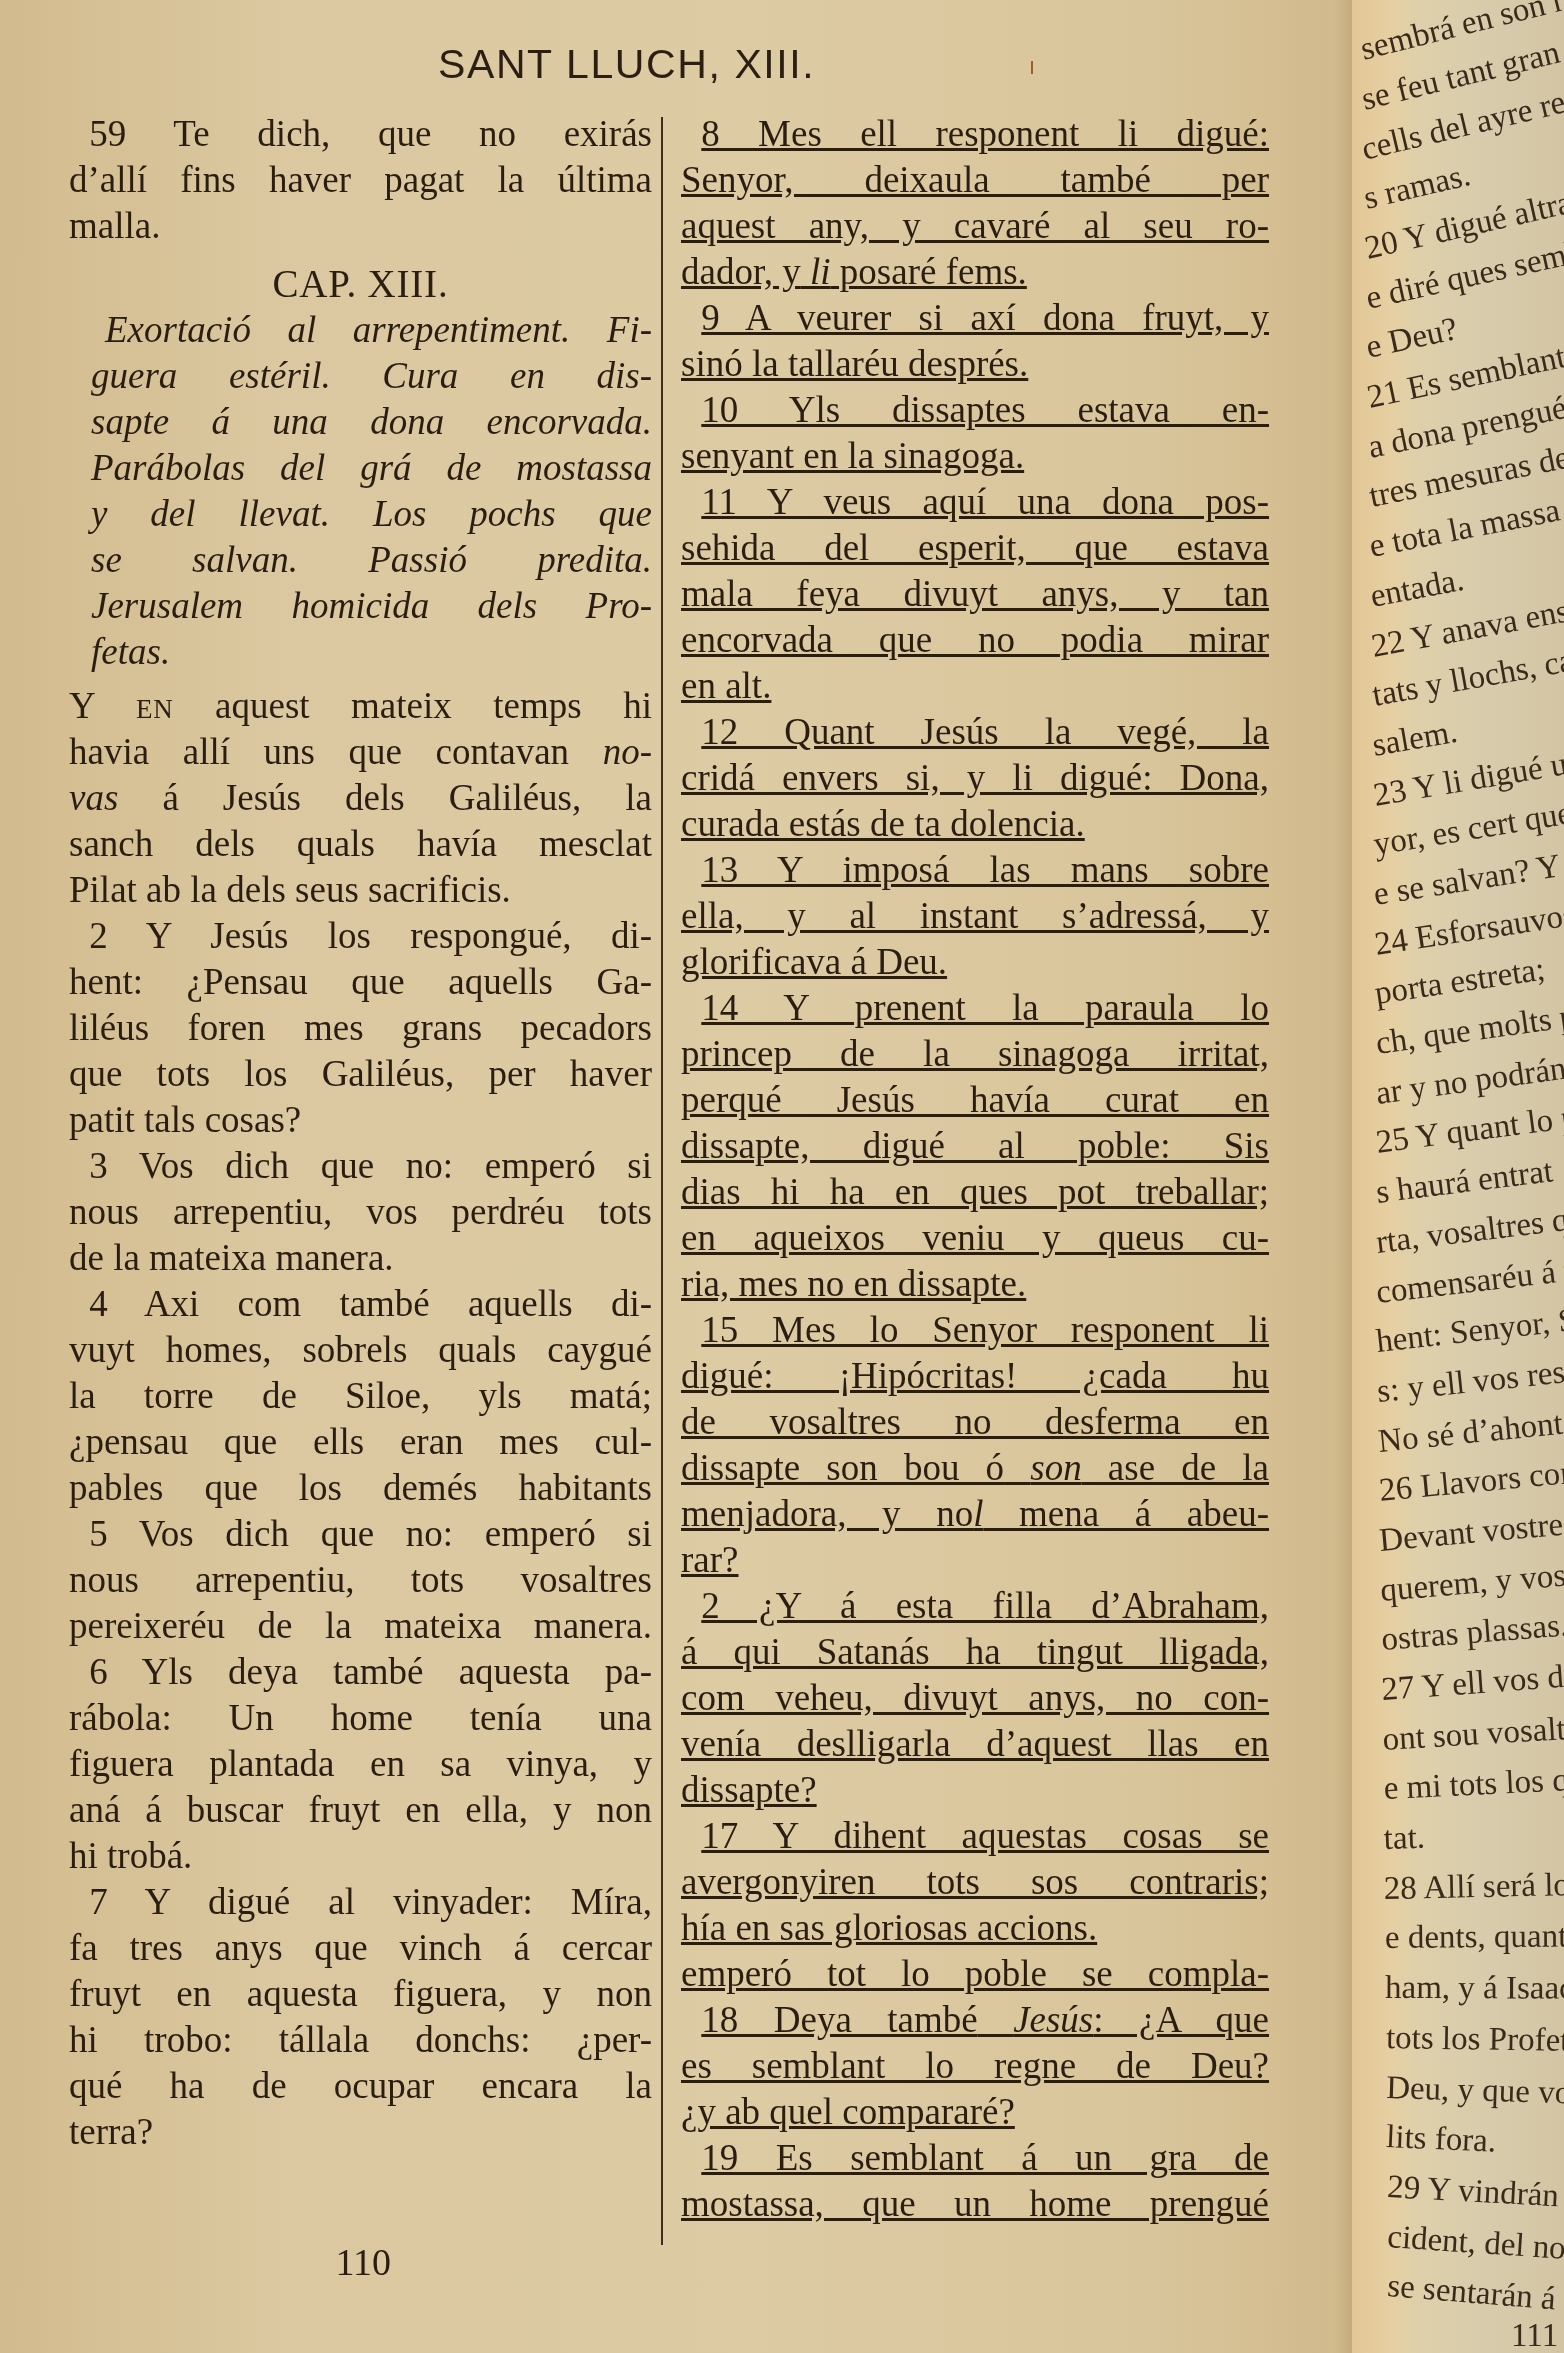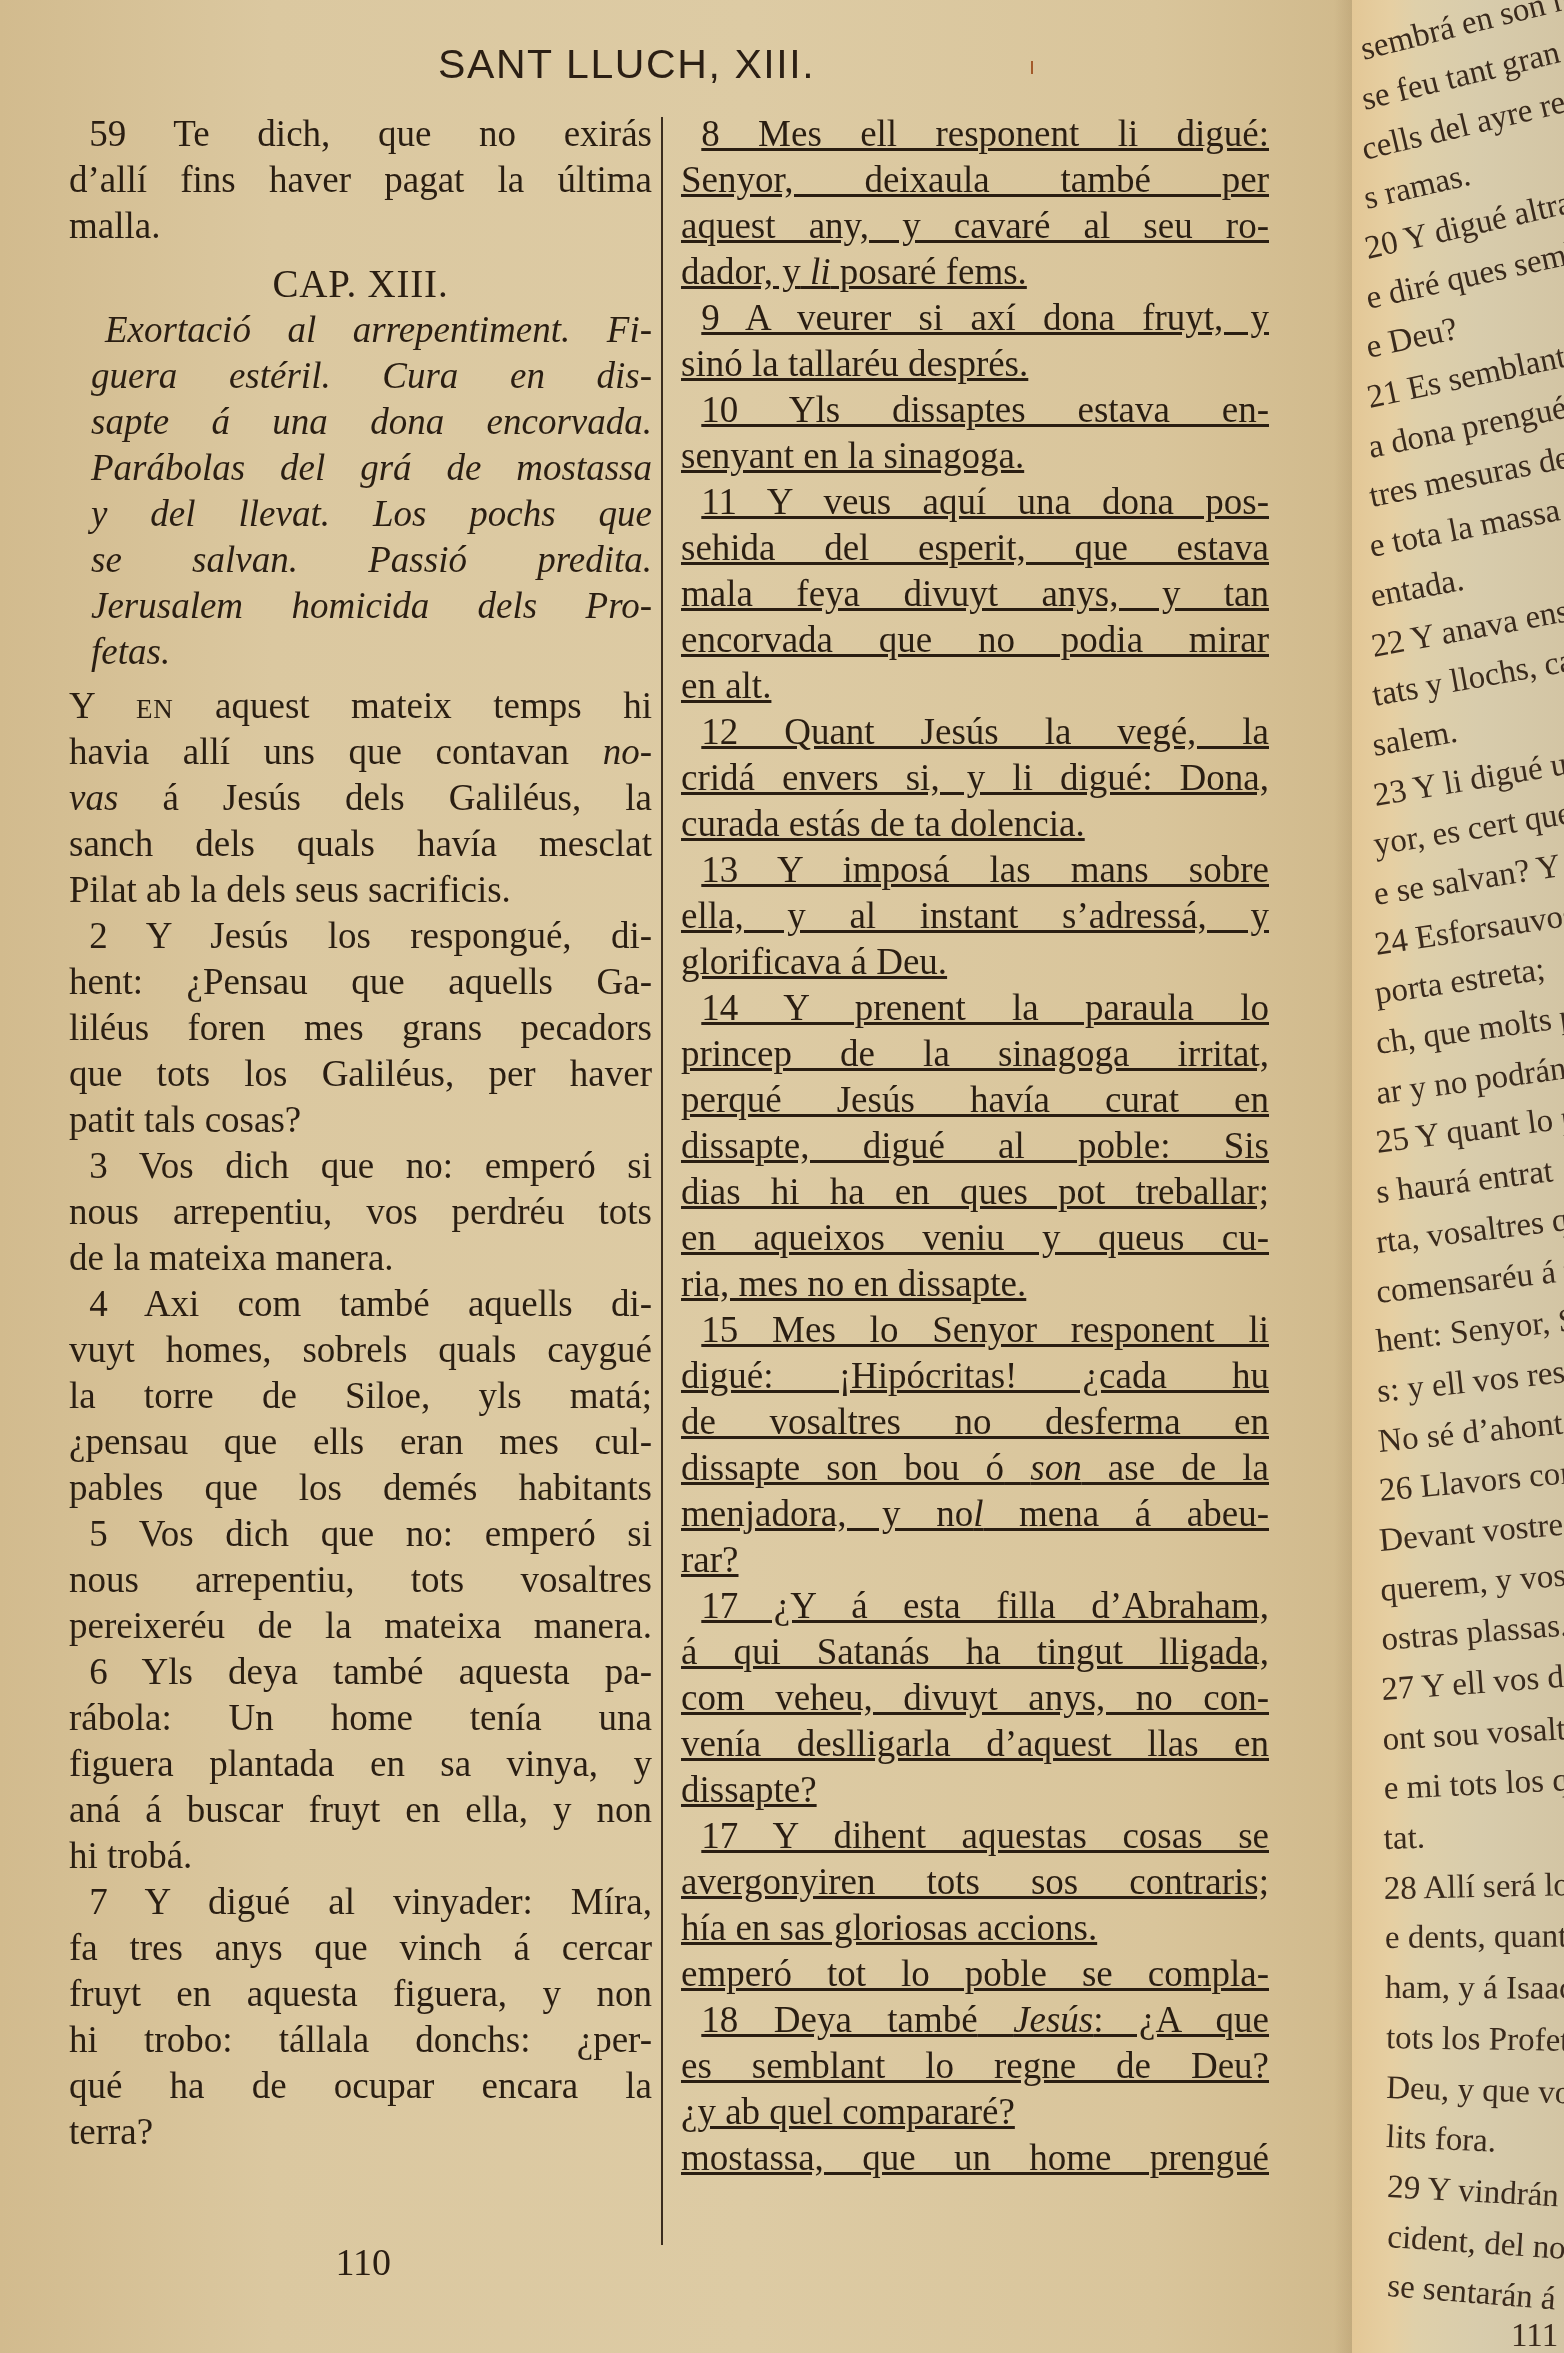--- a/index.html
+++ b/index.html
@@ -137,32 +137,33 @@
     <div class="line"><span>dissapte, digué al poble: Sis</span></div>
     <div class="line"><span>dias hi ha en ques pot treballar;</span></div>
     <div class="line"><span>en aqueixos veniu y queus cu-</span></div>
     <div class="line last"><span>ria, mes no en dissapte.</span></div>
     <div class="line indent"><span>15 Mes lo Senyor responent li</span></div>
     <div class="line"><span>digué: ¡Hipócritas! ¿cada hu</span></div>
     <div class="line"><span>de vosaltres no desferma en</span></div>
     <div class="line"><span>dissapte son bou ó</span> <span style="font-style: italic;">son</span><span> ase de la</span></div>
     <div class="line"><span>menjadora, y no</span><span style="font-style: italic;">l</span><span> mena á abeu-</span></div>
     <div class="line last"><span>rar?</span></div>
-    <div class="line indent"><span>17 ¿Y á esta filla d’Abraham,</span></div>
+    <div class="line indent"><span>2 ¿Y á esta filla d’Abraham,</span></div>
     <div class="line"><span>á qui Satanás ha tingut lligada,</span></div>
     <div class="line"><span>com veheu, divuyt anys, no con-</span></div>
     <div class="line"><span>venía deslligarla d’aquest llas en</span></div>
     <div class="line last"><span>dissapte?</span></div>
     <div class="line indent"><span>17 Y dihent aquestas cosas se</span></div>
     <div class="line"><span>avergonyiren tots sos contraris;</span></div>
     <div class="line last"><span>hía en sas gloriosas accions.</span></div>
     <div class="line"><span>emperó tot lo poble se compla-</span></div>
     <div class="line indent"><span>18 Deya també</span> <span style="font-style: italic;">Jesús</span><span>: ¿A que</span></div>
     <div class="line"><span>es semblant lo regne de Deu?</span></div>
     <div class="line last"><span>¿y ab quel compararé?</span></div>
+    <div class="line indent"><span>19 Es semblant á un gra de</span></div>
     <div class="line"><span>mostassa, que un home prengué</span></div>
   </div>
 
 <div class="page-number">110</div>
 
 <div class="page-right">
   <div class="rp-text" id="rp-text">
       <div class="rp-line" style="position: absolute; top: 31px; left: 7.8px; transform: rotate(-14deg); transform-origin: 0px 50%;">sembrá en son hort</div>
       <div class="rp-line" style="position: absolute; top: 81px; left: 8.6px; transform: rotate(-13.7deg); transform-origin: 0px 50%;">se feu tant gran l’a</div>
       <div class="rp-line" style="position: absolute; top: 131px; left: 9.4px; transform: rotate(-13.4deg); transform-origin: 0px 50%;">cells del ayre rep</div>

